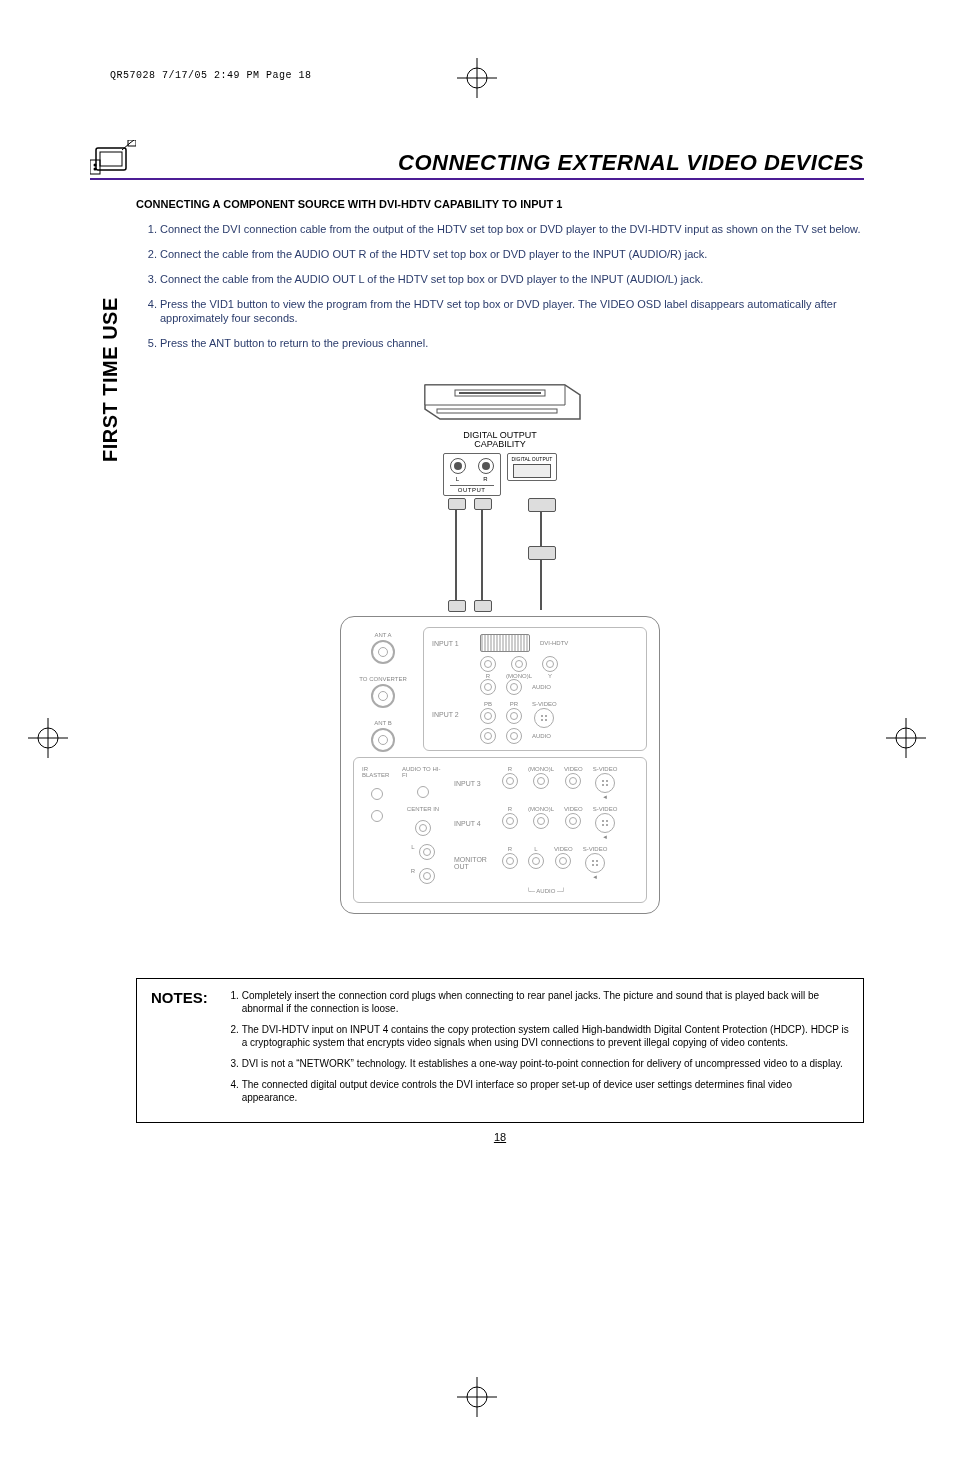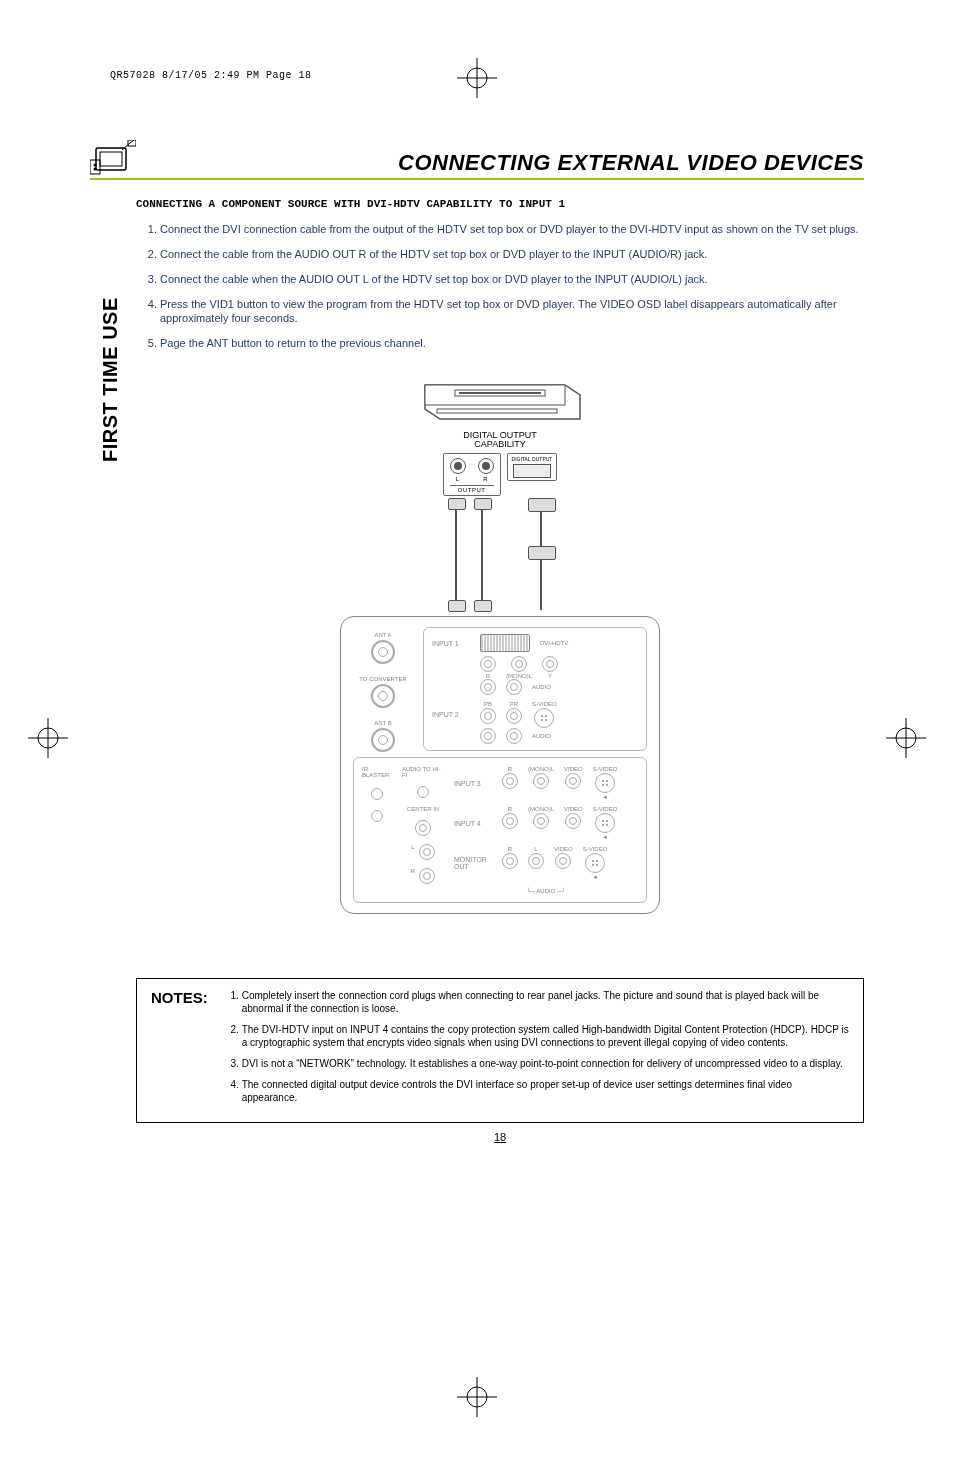--- a/index.html
+++ b/index.html
@@ -34,21 +34,21 @@
     left: 110px;
     font-size: 10px;
     font-family: "Courier New", monospace;
     letter-spacing: 0.5px;
   }
   .header-row {
     display: flex;
     align-items: flex-end;
     justify-content: space-between;
     margin-top: 80px;
-    border-bottom: 2px solid #84cc16;
+    border-bottom: 2px solid #4c1d95;
     padding-bottom: 2px;
   }
   .header-icon {
     width: 46px;
     height: 36px;
   }
   .header-title {
     font-size: 22px;
     font-weight: bold;
     font-style: italic;
@@ -71,21 +71,20 @@
     letter-spacing: 0.5px;
   }
   .content {
     margin-left: 46px;
     margin-top: 18px;
   }
   .subhead {
     font-size: 11px;
     font-weight: bold;
     margin-bottom: 12px;
-    font-family: Liberation Mono, monospace;
   }
   ol.steps {
     margin: 0;
     padding-left: 24px;
     font-size: 11px;
     color: #2a3b6b;
     line-height: 1.35;
   }
   ol.steps li { margin-bottom: 10px; }
   .diagram-wrap {
@@ -273,21 +272,21 @@
       </svg>
   </div>
   <div class="registration reg-right">
     <svg viewBox="0 0 40 40">
         <circle cx="20" cy="20" r="10" fill="none" stroke="#000" stroke-width="1"></circle>
         <line x1="0" y1="20" x2="40" y2="20" stroke="#000"></line>
         <line x1="20" y1="0" x2="20" y2="40" stroke="#000"></line>
       </svg>
   </div>
 
-  <div class="spine-info">QR57028  8/17/05  2:49 PM  Page 18</div>
+  <div class="spine-info">QR57028  7/17/05  2:49 PM  Page 18</div>
 
   <div class="header-row">
     <div class="header-icon">
       <svg viewBox="0 0 46 36">
         <rect x="6" y="8" width="30" height="22" rx="2" fill="none" stroke="#000" stroke-width="1.5"></rect>
         <rect x="10" y="12" width="22" height="14" fill="none" stroke="#000"></rect>
         <rect x="0" y="20" width="10" height="14" fill="none" stroke="#000"></rect>
         <circle cx="5" cy="25" r="1.5" fill="#000"></circle>
         <circle cx="5" cy="29" r="1.5" fill="#000"></circle>
         <path d="M32 10 L40 3 L44 0" fill="none" stroke="#000"></path>
@@ -296,25 +295,25 @@
     </div>
     <div class="header-title">CONNECTING EXTERNAL VIDEO DEVICES</div>
   </div>
 
   <div class="side-tab">FIRST TIME USE</div>
 
   <div class="content">
     <div class="subhead">CONNECTING A COMPONENT SOURCE WITH DVI-HDTV CAPABILITY TO INPUT 1</div>
 
     <ol class="steps">
-      <li>Connect the DVI connection cable from the output of the HDTV set top box or DVD player to the DVI-HDTV input as shown on the TV set plugs.</li>
+      <li>Connect the DVI connection cable from the output of the HDTV set top box or DVD player to the DVI-HDTV input as shown on the TV set below.</li>
       <li>Connect the cable from the AUDIO OUT R of the HDTV set top box or DVD player to the INPUT (AUDIO/R) jack.</li>
-      <li>Connect the cable when the AUDIO OUT L of the HDTV set top box or DVD player to the INPUT (AUDIO/L) jack.</li>
+      <li>Connect the cable from the AUDIO OUT L of the HDTV set top box or DVD player to the INPUT (AUDIO/L) jack.</li>
       <li>Press the VID1 button to view the program from the HDTV set top box or DVD player.  The VIDEO OSD label disappears automatically after approximately four seconds.</li>
-      <li>Page the ANT button to return to the previous channel.</li>
+      <li>Press the ANT button to return to the previous channel.</li>
     </ol>
 
     <div class="diagram-wrap">
       <div class="diagram">
 
         <div class="device-box">
           <svg viewBox="0 0 170 50">
             <polygon points="10,8 150,8 165,18 165,42 25,42 10,32" fill="#fff" stroke="#555" stroke-width="1.5"></polygon>
             <polygon points="10,8 150,8 150,28 10,28" fill="#fff" stroke="#555"></polygon>
             <rect x="40" y="13" width="90" height="6" fill="none" stroke="#555"></rect>

